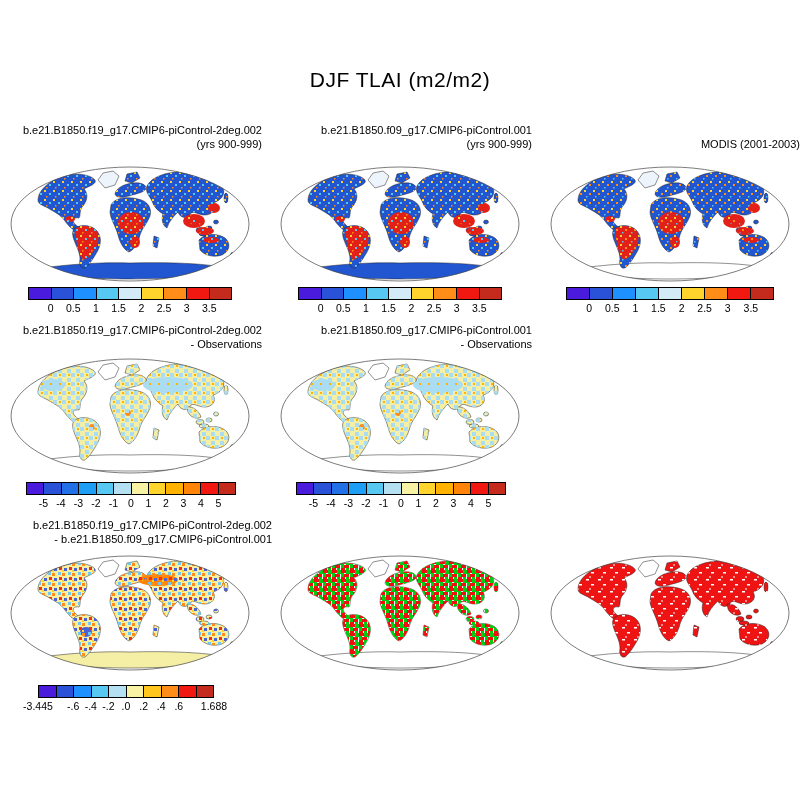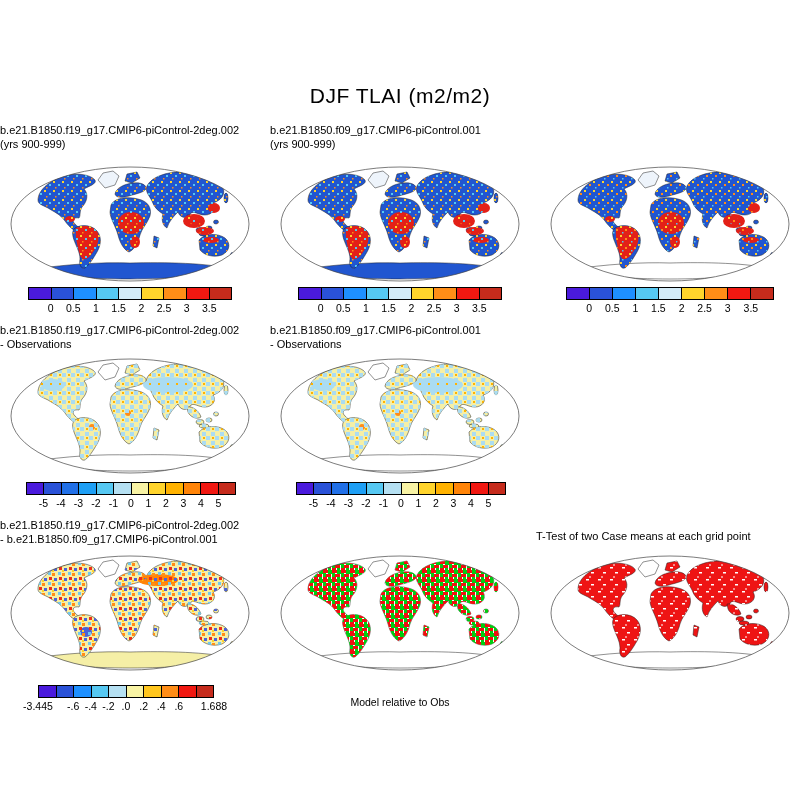--- a/index.html
+++ b/index.html
@@ -1,44 +1,47 @@
 <!DOCTYPE html>
 <html><head>
 <meta charset="utf-8">
 <style>
   html,body{margin:0;padding:0;background:#fff;}
   .figure{
     position:relative;width:800px;height:800px;background:#ffffff;
     font-family:"Liberation Sans","DejaVu Sans",sans-serif;color:#000;overflow:hidden;
   }
   .main-title{position:absolute;left:0;right:0;text-align:center;font-size:21px;letter-spacing:0.5px;}
-  .ptitle{position:absolute;text-align:left;font-size:11px;line-height:13.5px;white-space:nowrap;}
+  .ptitle{position:absolute;text-align:right;font-size:11px;line-height:13.5px;white-space:nowrap;}
   .map{position:absolute;width:244px;height:122px;}
   .cbar{position:absolute;}
   .cb-bar{display:flex;height:13px;border:1px solid #000;box-sizing:border-box;}
   .cb-seg{flex:1 1 auto;border-right:1px solid #000;}
   .cb-seg:last-child{border-right:none;}
   .cb-ticks{position:relative;height:13px;font-size:10.5px;}
   .cb-tick{position:absolute;top:2px;transform:translateX(-50%);white-space:nowrap;}
   .caption{position:absolute;text-align:center;font-size:10.5px;}
 </style>
 </head>
 <body>
 
 <div class="figure">
 
-  <div class="main-title" style="top:84px;">DJF TLAI (m2/m2)</div>
+  <div class="main-title" style="top:68px;">DJF TLAI (m2/m2)</div>
 
   <div class="ptitle" style="top:124px;left:0;width:262px;">
     <div>b.e21.B1850.f19_g17.CMIP6-piControl-2deg.002</div>
     <div>(yrs 900-999)</div>
   </div>
   <div class="ptitle" style="top:124px;left:270px;width:262px;">
     <div>b.e21.B1850.f09_g17.CMIP6-piControl.001</div>
     <div>(yrs 900-999)</div>
+  </div>
+  <div class="ptitle" style="top:138px;left:540px;width:260px;">
+    <div>MODIS (2001-2003)</div>
   </div>
 
   <div class="map" style="top:163px;left:8px;"><svg viewBox="0 0 244 122" width="244" height="122">
         <defs>
           <clipPath id="m0c">
             <ellipse cx="122" cy="61" rx="119" ry="57"></ellipse>
           </clipPath>
           <pattern id="m0p" width="9" height="9" patternUnits="userSpaceOnUse">
             <rect x="0" y="0" width="2" height="2" fill="#ffd42c"></rect>
             <rect x="5" y="3" width="2" height="2" fill="#55c8f2"></rect>
@@ -448,23 +451,20 @@
         <span class="cb-tick" style="left: 75%;">3</span>
         <span class="cb-tick" style="left: 83.33%;">4</span>
         <span class="cb-tick" style="left: 91.67%;">5</span>
       </div>
     </div>
 
   <div class="ptitle" style="top:519px;left:0;width:272px;">
     <div>b.e21.B1850.f19_g17.CMIP6-piControl-2deg.002</div>
     <div>- b.e21.B1850.f09_g17.CMIP6-piControl.001</div>
   </div>
-  <div class="ptitle" style="top:530px;left:536px;width:264px;">
-    <div>T-Test of two Case means at each grid point</div>
-  </div>
 
   <div class="map" style="top:552px;left:8px;"><svg viewBox="0 0 244 122" width="244" height="122">
         <defs>
           <clipPath id="m5c">
             <ellipse cx="122" cy="61" rx="119" ry="57"></ellipse>
           </clipPath>
           <pattern id="m5p" width="10" height="10" patternUnits="userSpaceOnUse">
             <rect x="0" y="0" width="3" height="3" fill="#6fc8f0"></rect>
             <rect x="4" y="1" width="3" height="3" fill="#ff8d17"></rect>
             <rect x="1" y="5" width="3" height="3" fill="#f03017"></rect>
@@ -632,15 +632,14 @@
         <span class="cb-tick" style="left: 20%;">-.6</span>
         <span class="cb-tick" style="left: 30%;">-.4</span>
         <span class="cb-tick" style="left: 40%;">-.2</span>
         <span class="cb-tick" style="left: 50%;">.0</span>
         <span class="cb-tick" style="left: 60%;">.2</span>
         <span class="cb-tick" style="left: 70%;">.4</span>
         <span class="cb-tick" style="left: 80%;">.6</span>
         <span class="cb-tick" style="left: 100%;">1.688</span>
       </div>
     </div>
-  <div class="caption" style="top:696px;left:278px;width:244px;">Model relative to Obs</div>
 
 </div>
 
 </body></html>

